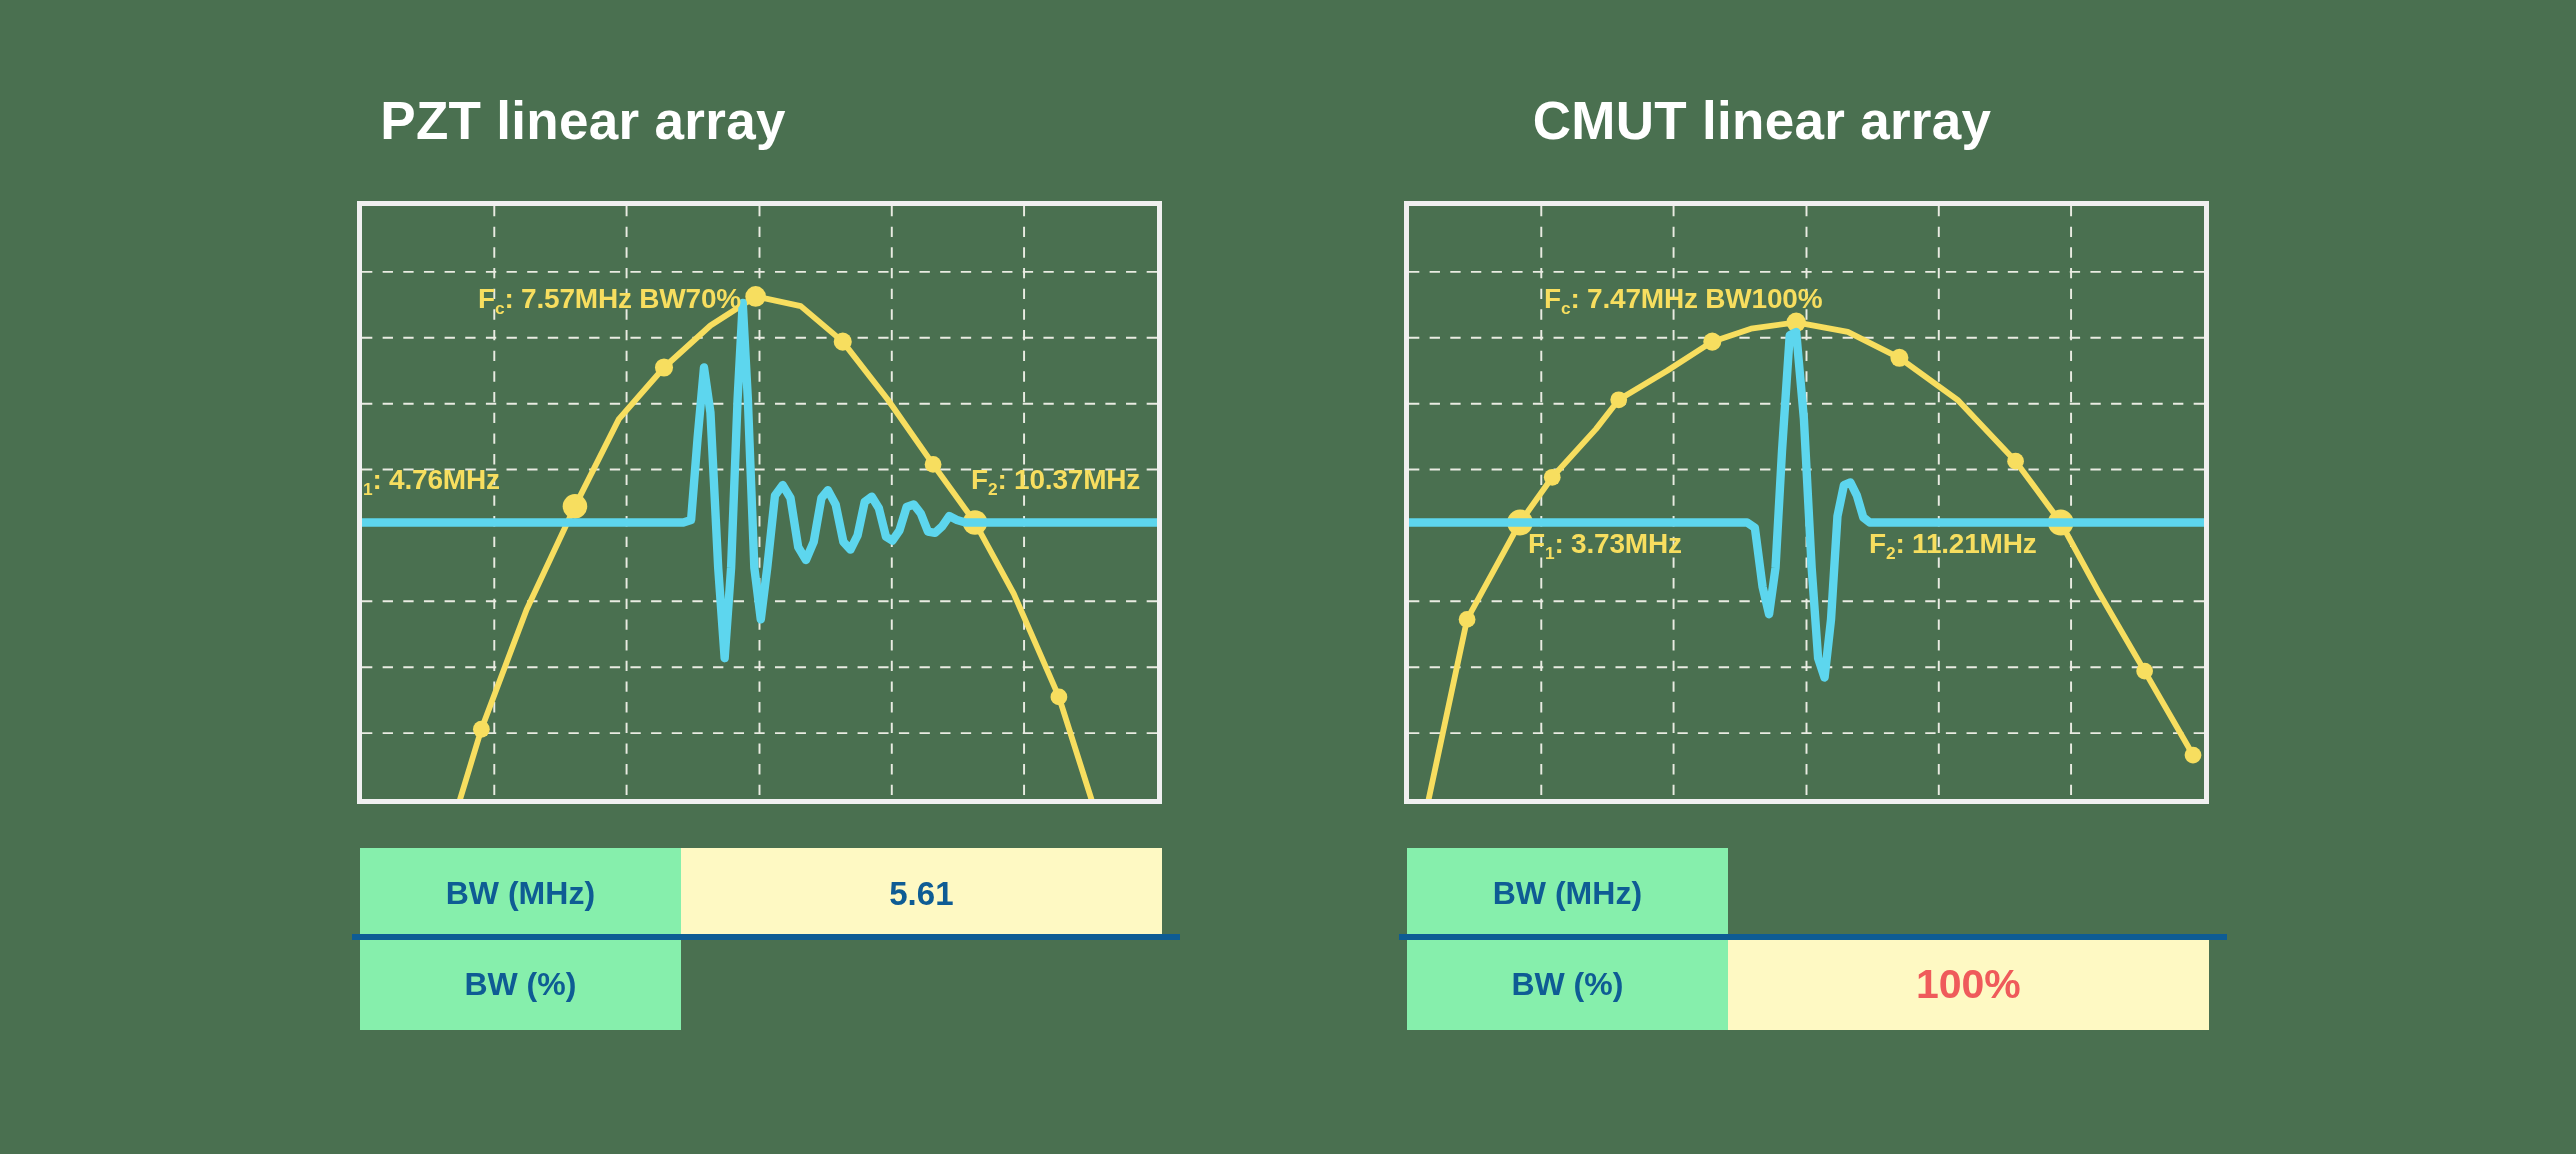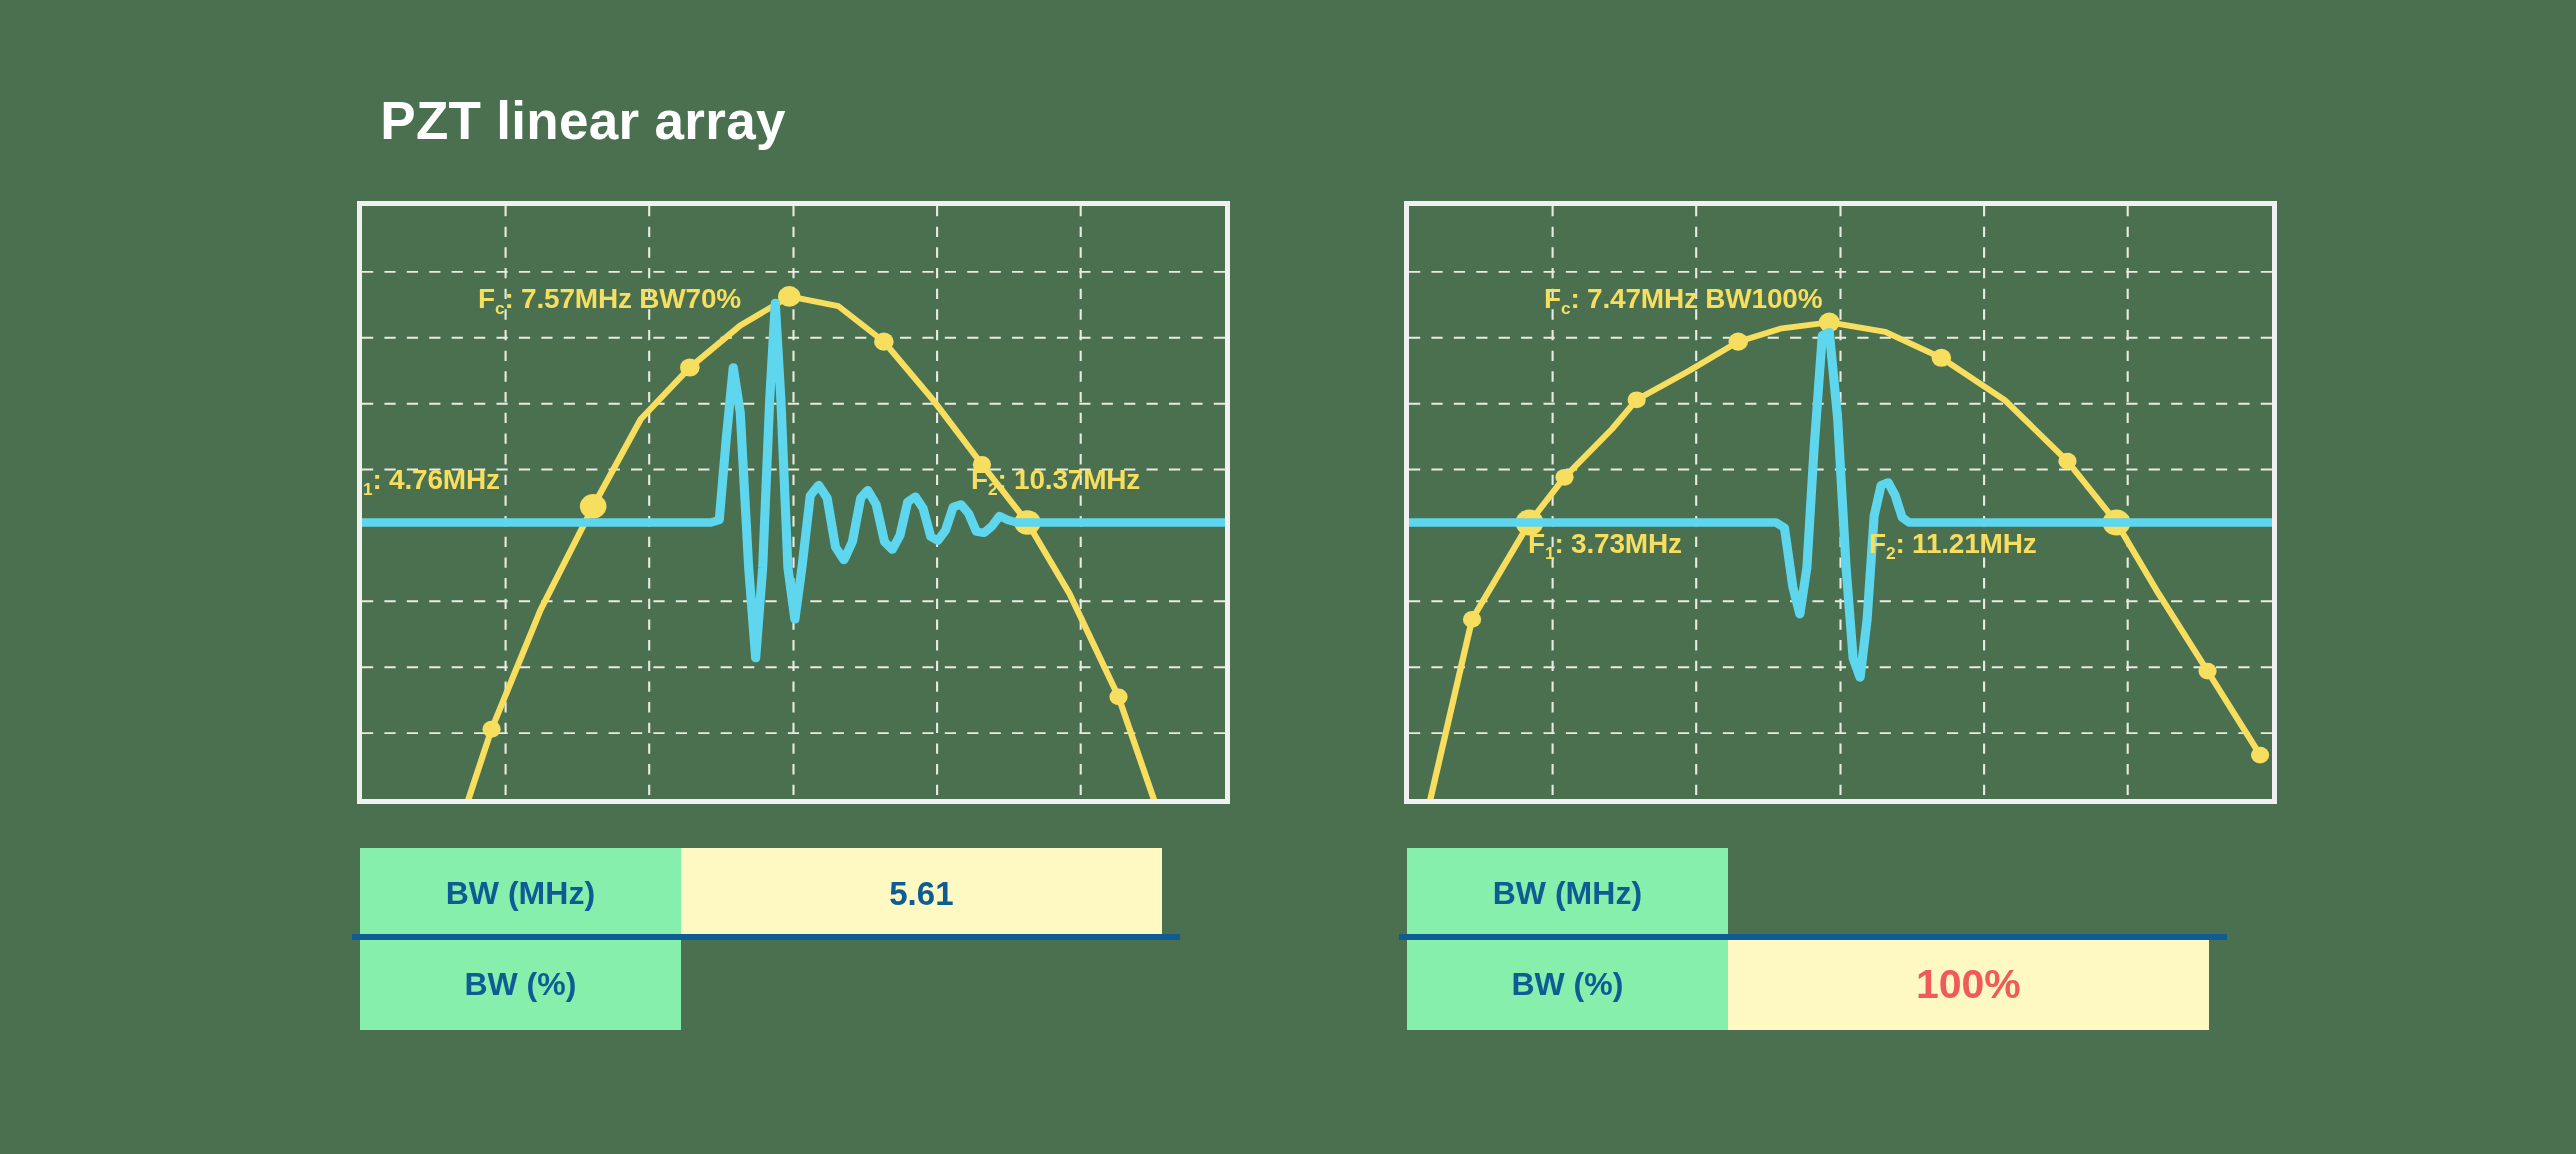--- a/index.html
+++ b/index.html
@@ -24,21 +24,21 @@
     font-weight:700;
     letter-spacing:0.3px;
     white-space:nowrap;
   }
   #panel-left .panel-title{left:-177px;}
   #panel-right .panel-title{left:-45px;}
 
   .chart-frame{
     position:absolute;
     left:357px;top:201px;
-    width:873px;height:603px;
+    width:805px;height:603px;
     border:5.8px solid #f0f0f0;
     box-sizing:border-box;
     overflow:hidden;
   }
   #panel-right .chart-frame{left:357px;}
 
   .grid-svg{position:absolute;left:0;top:0;width:100%;height:100%;}
   .curve-svg{position:absolute;left:0;top:0;width:100%;height:100%;}
 
   .annot{
@@ -161,20 +161,21 @@
     </div>
     <div class="bw-row r1">
       <div class="bw-label">BW (%)</div>
     </div>
     <div class="bw-divider"></div>
   </div>
 </div>
 
 <div class="panel" id="panel-right">
 
+  <div class="panel-title">CMUT linear array</div>
 
   <div class="chart-frame">
 
     <svg class="grid-svg" viewBox="0 0 1232 918" preserveAspectRatio="none">
       <g stroke="#f2f2ea" stroke-width="3" stroke-dasharray="16 16" opacity="0.95">
         <line x1="205" y1="0" x2="205" y2="918"></line>
         <line x1="410" y1="0" x2="410" y2="918"></line>
         <line x1="616" y1="0" x2="616" y2="918"></line>
         <line x1="821" y1="0" x2="821" y2="918"></line>
         <line x1="1026" y1="0" x2="1026" y2="918"></line>

